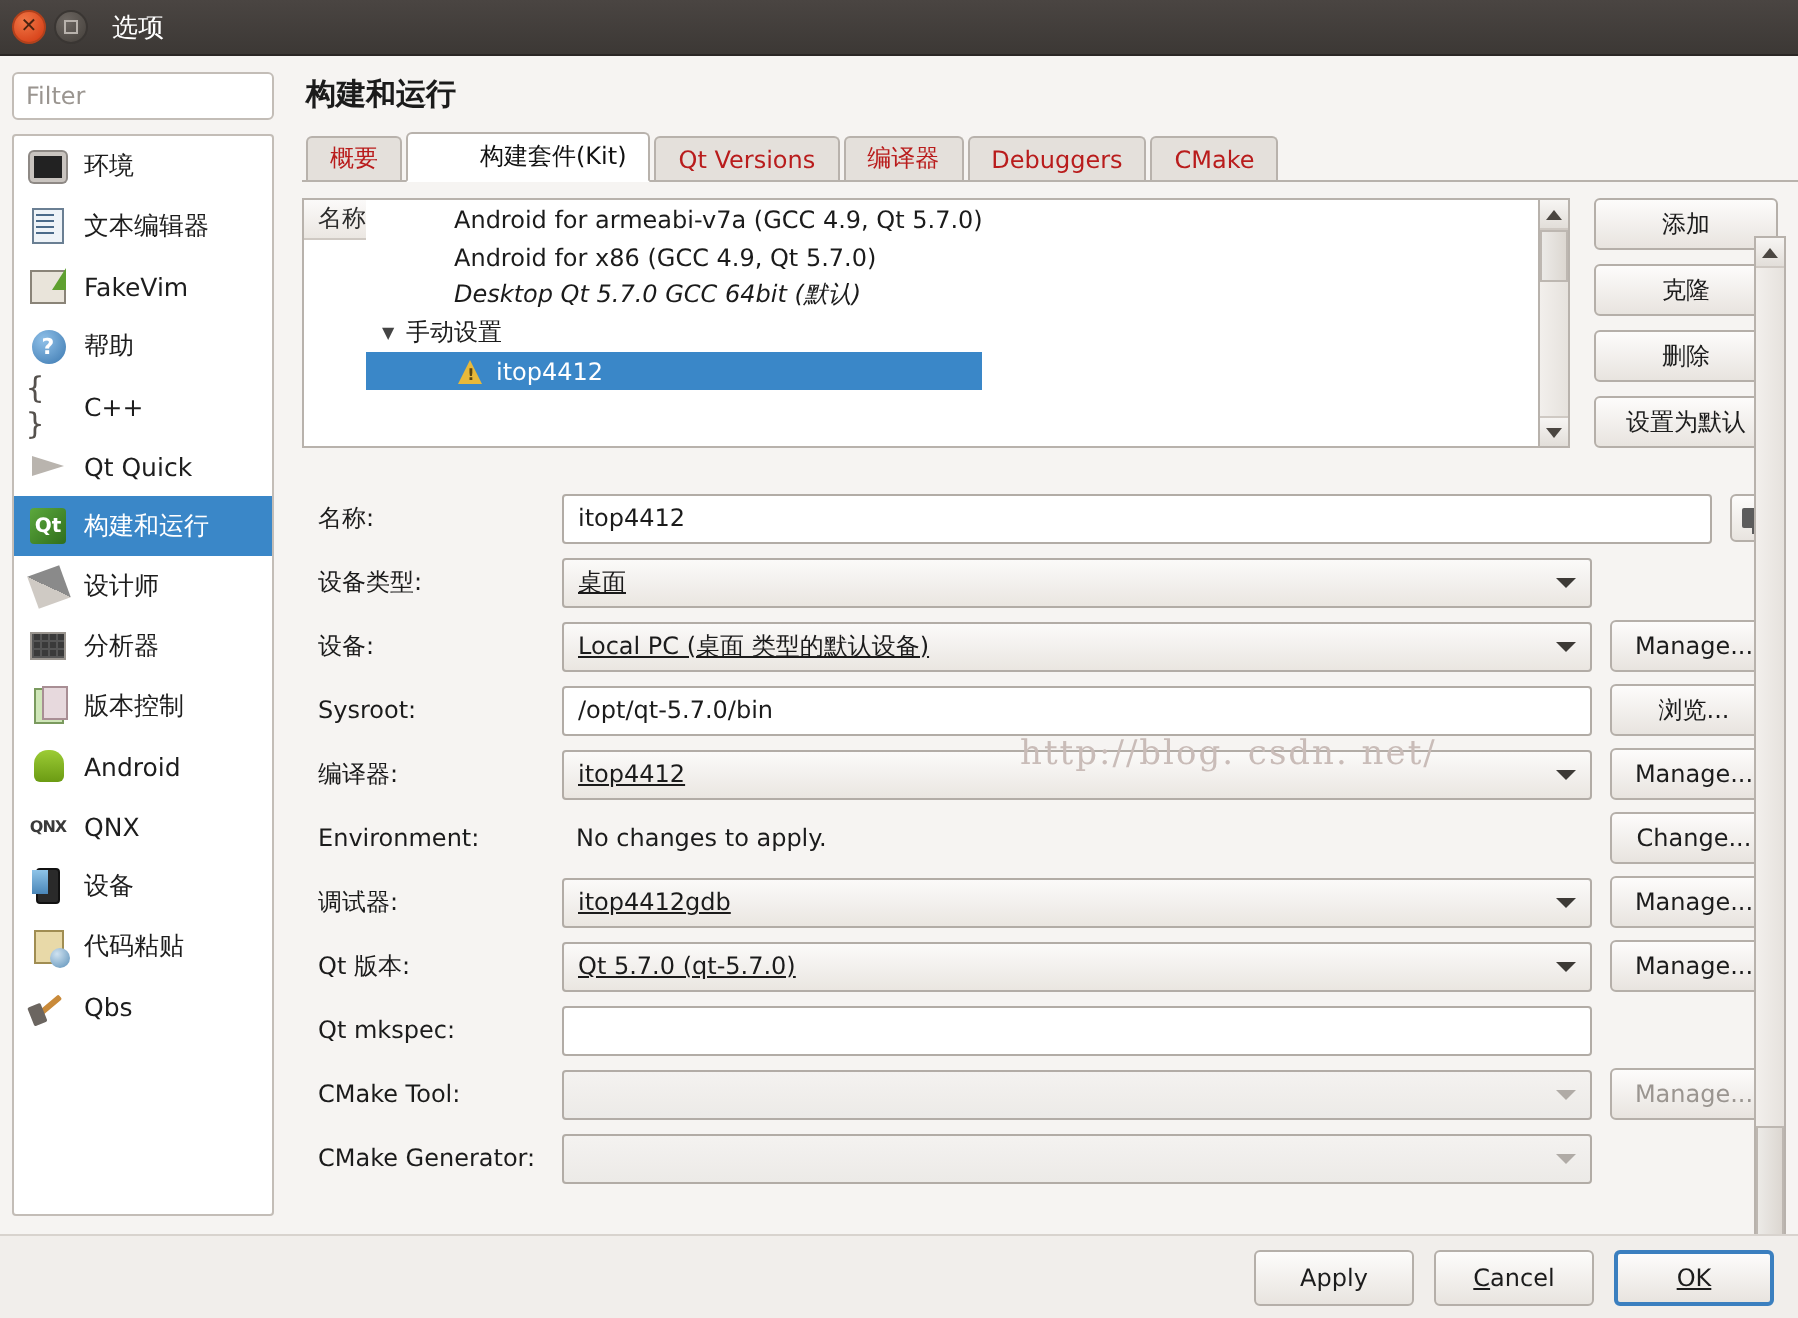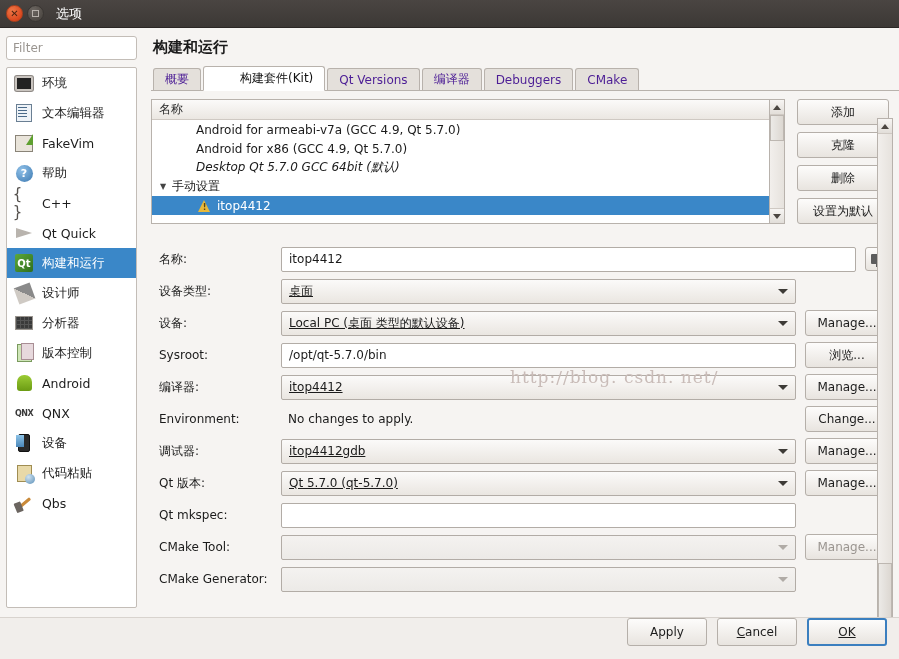--- a/index.html
+++ b/index.html
@@ -106,32 +106,32 @@
 
   
   #pane { flex: 1; position: relative; padding: 8px 0 0 8px; overflow: hidden; }
   #pane-title { font-size: 15px; font-weight: bold; color: #1b1b1b; margin: 2px 0 9px 2px; }
 
   
   #tabs { display: flex; align-items: flex-end; height: 25px;
           border-bottom: 1px solid #b8b2ac; padding-left: 2px; position: relative; z-index:2;}
   .tab {
     height: 22px; padding: 0 11px; display: flex; align-items: center;
-    font-size: 12px; color: #4c1d95; background: #e4e0db;
+    font-size: 12px; color: #b91c1c; background: #e4e0db;
     border: 1px solid #b8b2ac; border-bottom: none;
     border-radius: 3px 3px 0 0; margin-right: 2px; cursor: default;
   }
   .tab.active { background: #ffffff; height: 25px; color: #111;
                 border-bottom: 1px solid #ffffff; margin-bottom: -1px; padding-left: 36px; }
 
   
   #kit-box { display: flex; margin-top: 8px; padding-right: 10px; }
   #kit-list {
     flex: 1; height: 125px; background: #ffffff;
-    border: 1px solid #b8b2ac; display: flex; flex-direction: column;
+    border: 1px solid #b8b2ac; display: flex; 
     overflow: hidden; position: relative;
   }
   #kit-header {
     height: 20px; background: linear-gradient(to bottom,#fbfaf9,#ebe7e2);
     border-bottom: 1px solid #cfc9c3; display: flex; align-items: center;
     padding-left: 7px; font-size: 12px; color: #2b2b2b; flex: none;
   }
   .kit-row {
     height: 19px; display: flex; align-items: center;
     font-size: 12px; color: #1b1b1b; white-space: nowrap; cursor: default;
@@ -219,21 +219,21 @@
   }
 
   
   #pane-sbar { position: absolute; right: 6px; top: 90px; bottom: 2px; width: 16px; }
   #pane-sbar .sbar { width:16px; height: 100%; border-left: 1px solid #b8b2ac; }
 
   
   #footer {
     position: absolute; left: 0; right: 0; bottom: 0; height: 42px;
     background: #f1eeeb; border-top: 1px solid #d8d3ce;
-    display: flex; align-items: flex-start; justify-content: flex-end;
+    display: flex; align-items: center; justify-content: flex-end;
     padding-right: 12px; gap: 10px;
   }
   #footer .btn { width: 80px; height: 28px; }
   #footer .btn.default { border: 2px solid #3b7fbf; }
   .ul { text-decoration: underline; }
 </style>
 </head>
 <body>
 
 <div id="titlebar">

